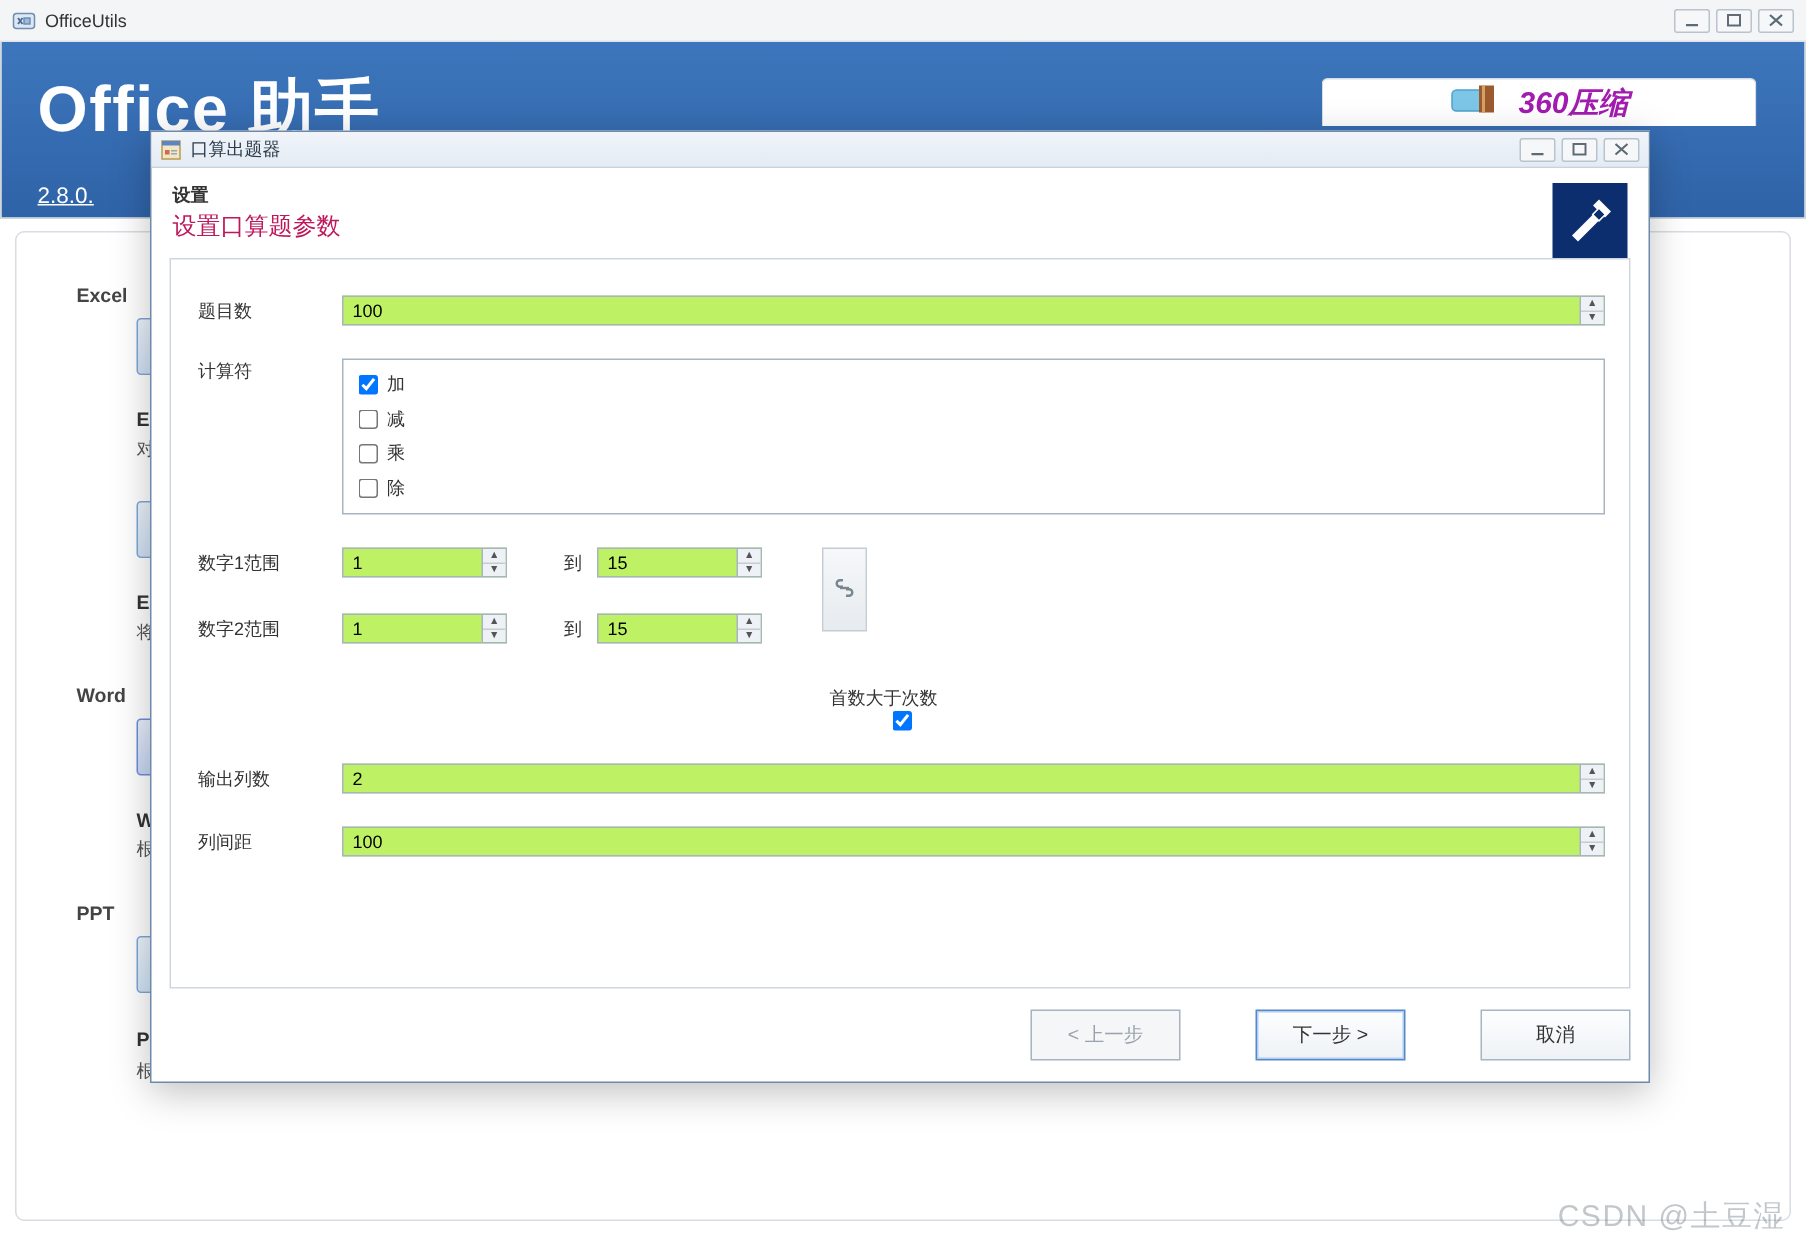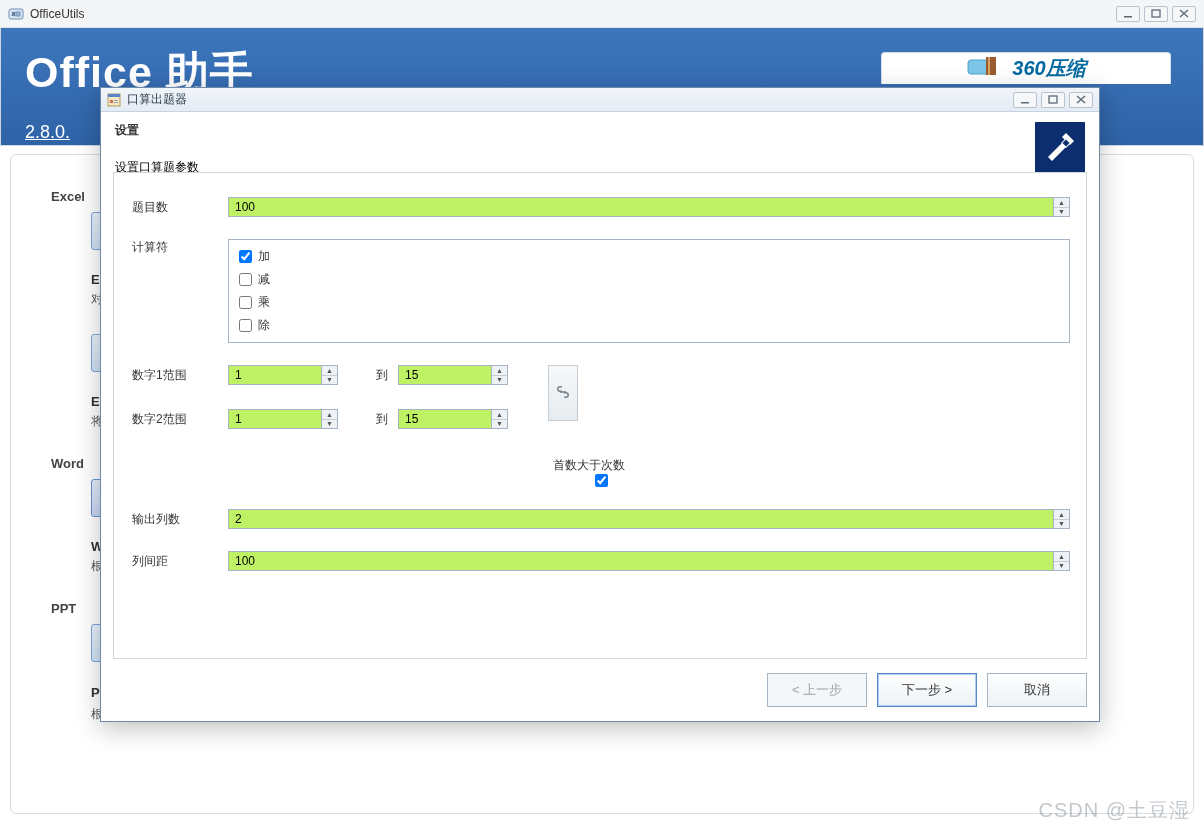--- a/index.html
+++ b/index.html
@@ -25,27 +25,27 @@
 }
 .app-icon svg { display:block; }
 
 .banner {
   background: linear-gradient(#3d76bc, #2f63a8);
   color: #fff; padding: 16px 24px 12px 24px;
   position: relative; height: 118px;
   border: 1px solid #cfd6dd; border-top:none;
 }
 .banner h1 { font-size: 43px; font-weight: bold; letter-spacing: 1px; }
-.banner .version { font-size: 18px; text-decoration: underline; margin-top: 20px; display:inline-block;}
+.banner .version { font-size: 15px; text-decoration: underline; margin-top: 20px; display:inline-block;}
 .banner-ad {
   position: absolute; right: 32px; top: 24px;
   width: 290px; height: 32px;
   background: #fff; border-radius: 4px 4px 0 0;
   display: flex; align-items: center; justify-content: center; gap: 10px;
-  color: #0369a1; font-size: 20px; font-weight: bold; font-style: italic;
+  color: #a21caf; font-size: 20px; font-weight: bold; font-style: italic;
   border:1px solid #d4dde5; border-bottom:none;
   overflow:hidden;
 }
 .ad-icon { display:inline-block; }
 
 .content-panel {
   position: absolute; left: 10px; right: 10px; top: 154px; bottom: 16px;
   background: #fff; border: 1px solid #d7dde2; border-radius: 6px;
   padding: 22px 40px;
 }
@@ -73,21 +73,21 @@
   font-size: 12px; color: #2b3a4a; font-family: Liberation Mono, monospace;
 }
 .dlg-titlebar .sys-icons { margin-left: auto; display:flex; gap:4px; }
 .dlg-app-icon svg{display:block;}
 
 .dlg-header {
   display: flex; align-items: flex-start; justify-content: space-between;
   padding: 10px 14px 10px 14px;
 }
 .dlg-header .txt .h1 { font-size: 12px; font-weight: bold; }
-.dlg-header .txt .h2 { font-size: 12px; color: #000000; margin-top: 20px;}
+.dlg-header .txt .h2 { font-size: 16px; color: #be185d; margin-top: 2px;}
 .dlg-header .logo {
   width: 50px; height: 50px;
   background: #0d2e6e;
   display:flex; align-items:center; justify-content:center;
 }
 
 .dlg-body {
   position:absolute; left:12px; right:12px; top:84px; bottom:62px;
   border: 1px solid #cfd6dd; background:#fff;
   padding: 24px 16px 16px 18px;
@@ -133,20 +133,21 @@
 
 .dlg-footer {
   position:absolute; left:12px; right:12px; bottom:14px;
   display:flex; justify-content:flex-end; gap:10px;
 }
 .dlg-btn {
   width: 100px; height: 34px;
   border: 1px solid #a7b4c2; background: linear-gradient(#fdfefe,#eef2f6);
   font-size: 13px; color:#333; display:flex; align-items:center; justify-content:center;
   cursor:pointer;
+  margin-left:40px;
 }
 .dlg-btn.primary { border: 1px solid #5a87c7; box-shadow: inset 0 0 0 1px #aecdf2; }
 .dlg-btn.disabled { color:#9aa3ac; cursor:default; background:#f4f6f8;}
 
 .watermark {
   position:absolute; right:14px; bottom:6px;
   color: rgba(120,130,140,0.45); font-size:20px; letter-spacing:1px;
   pointer-events:none;
 }
 </style>

